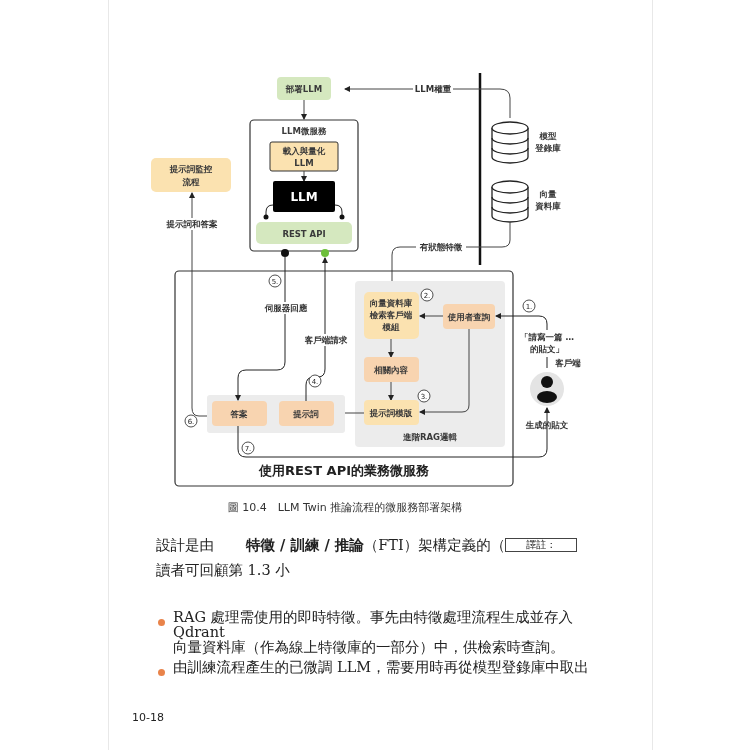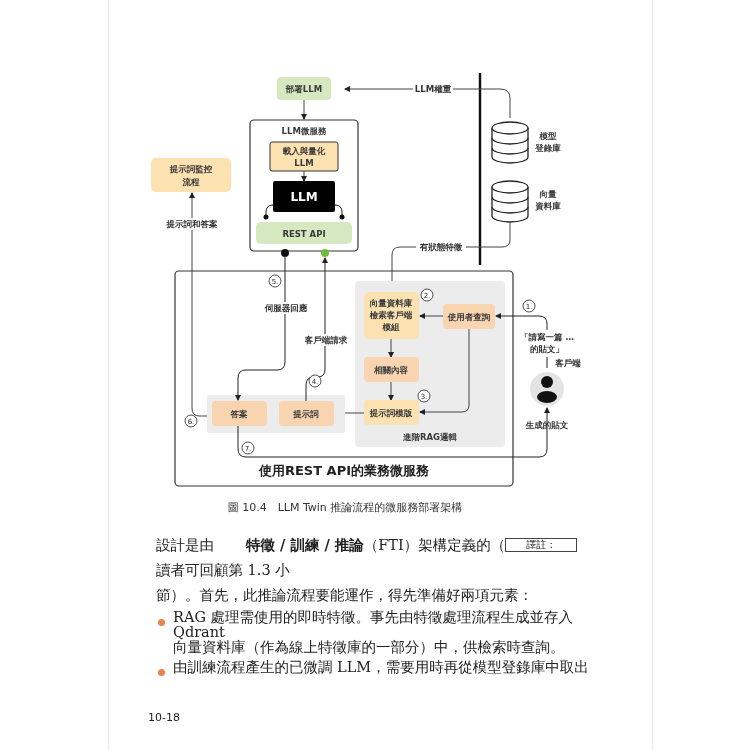--- a/index.html
+++ b/index.html
@@ -9,21 +9,21 @@
   svg#diagram { position:absolute; left:0; top:0; }
   .lbl { font-family:"DejaVu Sans", sans-serif; font-size:8.5px; fill:#333; font-weight:bold; }
   .box-lbl { font-family:"DejaVu Sans", sans-serif; font-size:8.5px; fill:#3a3a3a; font-weight:bold; }
   .caption { position:absolute; left:4px; width:682px; top:500px; text-align:center; font-family:"DejaVu Sans", sans-serif; font-size:11px; color:#333; }
   .para { position:absolute; left:156px; width:430px; font-family:"DejaVu Serif", serif; font-size:14.5px; color:#222; line-height:25px; }
   .para b { font-weight:bold;padding-left:32px; }
   .note-tag { display:inline-block; border:1px solid #444; font-size:10px; padding:0 20px; line-height:12px; vertical-align:2px; font-family:"DejaVu Sans", sans-serif; }
   .bullet { position:absolute; left:158px; width:440px; font-family:"DejaVu Serif", serif; font-size:14.5px; color:#222; line-height:15px; }
   .dot { position:absolute; left:0; top:9px; width:7px; height:7px; border-radius:50%; background:#e9834a; }
   .btext { margin-left:15px; }
-  .page-num { position:absolute; left:148px; top:711px; font-family:"DejaVu Sans", sans-serif; font-size:11px; color:#222; }
+  .page-num { position:absolute; left:132px; top:711px; font-family:"DejaVu Sans", sans-serif; font-size:11px; color:#222; }
 </style>
 </head>
 <body>
 
 <div class="page-edge-left"></div>
 <div class="page-edge-right"></div>
 
 <svg id="diagram" width="750" height="500" viewBox="0 0 750 500">
   <defs>
     <marker id="arr" markerWidth="6" markerHeight="6" refX="5" refY="3" orient="auto">
@@ -158,21 +158,20 @@
     <text x="191" y="424">6.</text>
     <circle cx="248" cy="448" r="6" fill="#fff" stroke="#222" stroke-width="0.8"></circle>
     <text x="248" y="451">7.</text>
   </g>
 </svg>
 
 <div class="caption">圖 10.4　LLM Twin 推論流程的微服務部署架構</div>
 
 <div class="para" style="top:532px;">
   <div><span>設計是由</span><b>特徵 / 訓練 / 推論</b><span>（FTI）架構定義的（</span><span class="note-tag">譯註：</span><span>讀者可回顧第 1.3 小</span></div>
-  <div>節）。首先，此推論流程要能運作，得先準備好兩項元素：</div>
 </div>
 
 <div class="bullet" style="top:610px;">
   <span class="dot"></span>
   <div class="btext">RAG 處理需使用的即時特徵。事先由特徵處理流程生成並存入 Qdrant</div>
   <div class="btext">向量資料庫（作為線上特徵庫的一部分）中，供檢索時查詢。</div>
 </div>
 <div class="bullet" style="top:660px;">
   <span class="dot"></span>
   <div class="btext">由訓練流程產生的已微調 LLM，需要用時再從模型登錄庫中取出</div>

